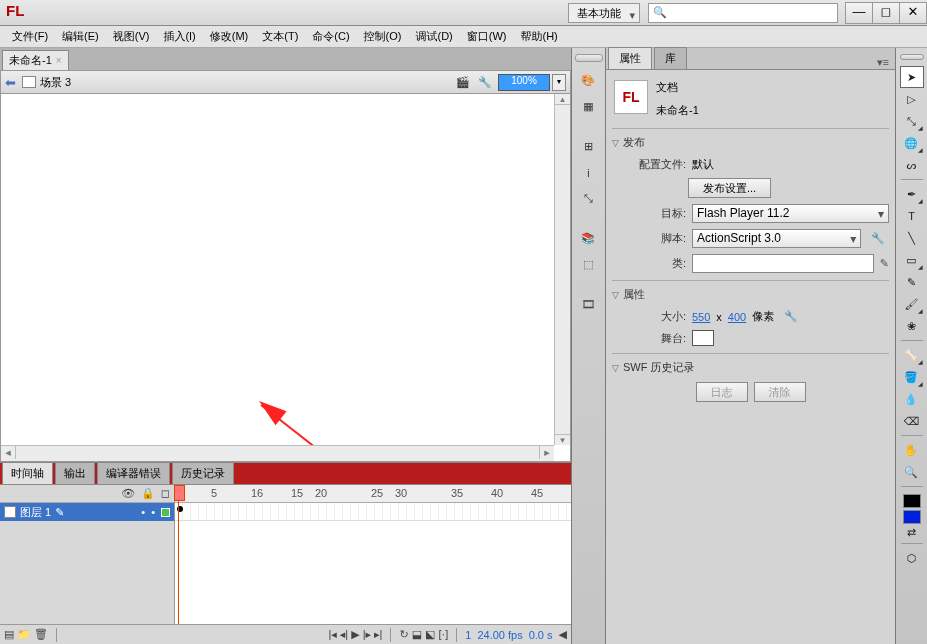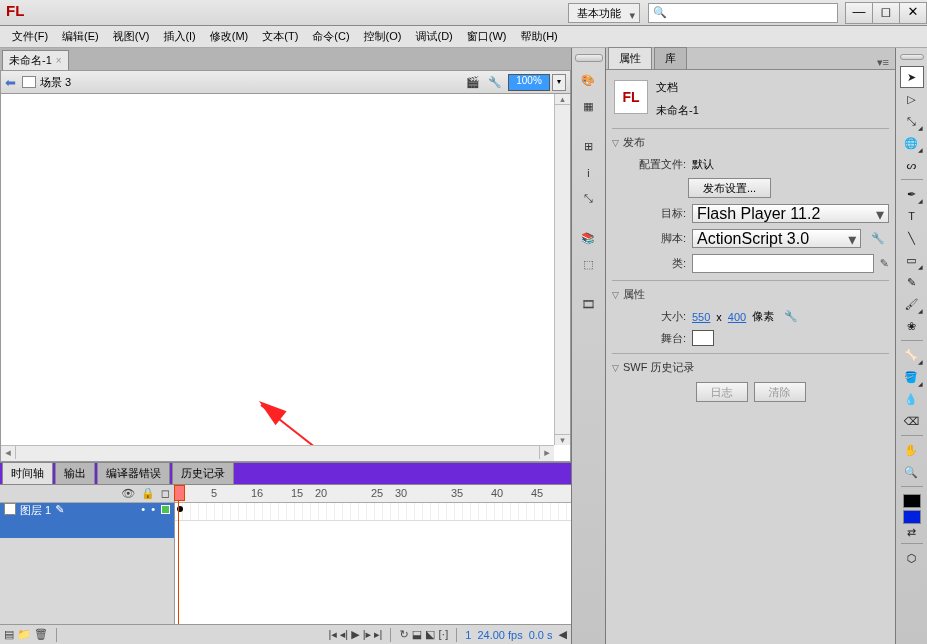--- a/index.html
+++ b/index.html
@@ -24,41 +24,41 @@
 
 .doc-tabs { height: 22px; background: #b4b4b4; display: flex; align-items: flex-end; }
 .doc-tab { background: #e8e8e8; border: 1px solid #888; border-bottom: none; padding: 2px 6px; display: flex; align-items: center; gap: 4px; margin-left: 2px; }
 .doc-tab .x { color: #999; font-size: 10px; }
 
 .stage-header { height: 24px; background: linear-gradient(#ededed,#d8d8d8); border: 1px solid #999; display: flex; align-items: center; padding: 0 4px; }
 .stage-header .back { color: #4a72c4; margin-right: 6px; font-size: 13px; }
 .scene-icon { width: 14px; height: 12px; background: #fff; border: 1px solid #888; margin-right: 4px; }
 .stage-header-spacer { flex: 1; }
 .stage-tool-icon { width: 18px; height: 16px; margin-left: 4px; display: inline-flex; align-items: center; justify-content: center; }
-.zoom-input { width: 42px; height: 17px; background: #3a9bff; color: #fff; border: 1px solid #555; text-align: center; font-size: 10px; margin-left: 4px; }
+.zoom-input { width: 52px; height: 17px; background: #3a9bff; color: #fff; border: 1px solid #555; text-align: center; font-size: 10px; margin-left: 4px; }
 .zoom-dd { width: 14px; height: 17px; border: 1px solid #888; background: #eee; margin-left: 2px; text-align: center; line-height: 13px; font-size: 8px; }
 
 .stage-area { flex: 1; background: #fff; border: 1px solid #999; border-top: none; position: relative; overflow: hidden; }
 .arrow-line { position: absolute; width: 440px; height: 2px; background: #ff2222; top: 310px; left: 260px; transform: rotate(38deg); transform-origin: left center; }
 .arrow-head { position: absolute; left: 258px; top: 298px; width: 0; height: 0; border-right: 28px solid #ff2222; border-top: 9px solid transparent; border-bottom: 9px solid transparent; transform: rotate(38deg); transform-origin: left center; }
 .stage-scroll-v { position: absolute; right: 0; top: 0; bottom: 16px; width: 16px; background: #ececec; border-left: 1px solid #bbb; }
 .stage-scroll-v::before { content:"▴"; display:block; text-align:center; color:#777; font-size:9px; border-bottom:1px solid #bbb; }
 .stage-scroll-v::after { content:"▾"; position:absolute; bottom:0; left:0; right:0; text-align:center; color:#777; font-size:9px; border-top:1px solid #bbb; }
 .stage-scroll-h { position: absolute; left: 0; right: 16px; bottom: 0; height: 16px; background: #ececec; border-top: 1px solid #bbb; }
 .stage-scroll-h::before { content:"◂"; display:inline-block; width:14px; text-align:center; color:#777; border-right:1px solid #bbb; }
 .stage-scroll-h::after { content:"▸"; position:absolute; right:0; width:14px; text-align:center; color:#777; border-left:1px solid #bbb; }
 
 .timeline-panel { height: 182px; background: #d2d2d2; border-top: 1px solid #888; display: flex; flex-direction: column; }
-.tl-tabs { height: 22px; background: #6d28d9; display: flex; align-items: flex-end; border-bottom: 1px solid #888; }
+.tl-tabs { height: 22px; background: #b91c1c; display: flex; align-items: flex-end; border-bottom: 1px solid #888; }
 .tl-tab { padding: 3px 8px; border: 1px solid #888; border-bottom: none; background: #b8b8b8; margin-left: 2px; }
 .tl-tab.active { background: #e2e2e2; }
 .tl-body { flex: 1; display: flex; }
 .layer-col { width: 175px; background: #d8d8d8; border-right: 1px solid #999; display: flex; flex-direction: column; }
 .layer-icons-row { height: 18px; display: flex; justify-content: flex-end; align-items: center; padding-right: 4px; gap: 6px; border-bottom: 1px solid #aaa; font-size: 10px; color: #444; }
-.layer-row { height: 35px; background: #3b74c6; color: #fff; display: flex; align-items: flex-start; padding: 0 4px; gap: 4px; }
+.layer-row { height: 18px; background: #3b74c6; color: #fff; display: flex; align-items: center; padding: 0 4px; gap: 4px; }
 .layer-row .page { width: 12px; height: 12px; background: #fff; border: 1px solid #888; }
 .layer-row .dots { margin-left: auto; display: flex; gap: 6px; font-size: 10px; align-items: center; }
 .layer-row .sq { width: 9px; height: 9px; background: #4fc24f; border: 1px solid #fff; }
 .frames-col { flex: 1; background: #fff; position: relative; }
 .ruler { height: 18px; background: #eee; border-bottom: 1px solid #aaa; position: relative; font-size: 9px; color: #555; }
 .ruler span { position: absolute; top: 2px; }
 .playhead { position: absolute; left: 3px; top: 0; width: 1px; height: 100%; background: #d40; }
 .playhead::before { content:""; position: absolute; top:0; left:-4px; width: 9px; height: 14px; background: #f77; border: 1px solid #d40; }
 .frame-row { height: 18px; border-bottom: 1px solid #ddd; background: repeating-linear-gradient(90deg,#fff 0,#fff 7px,#eee 7px,#eee 8px); }
 .frame-row .kf { position:absolute; left:2px; top:21px; width:6px; height:6px; background:#000; border-radius:50%; }
@@ -79,21 +79,21 @@
 .prop-tabs .menu { margin-left:auto; padding:0 6px; color:#555; }
 .prop-body { flex: 1; overflow: hidden; padding: 6px; }
 .doc-head { display: flex; align-items: flex-start; gap: 8px; padding: 4px 2px 10px; }
 .fl-icon { width: 34px; height: 34px; background: #fff; border: 1px solid #aaa; color: #b30000; font-weight: bold; font-size: 14px; display:flex; align-items:center; justify-content:center; }
 .section { border-top: 1px solid #aaa; padding: 4px 0; }
 .sec-header { display: flex; align-items: center; gap: 4px; color: #333; padding: 2px 0 4px; }
 .sec-header .tri { font-size: 9px; color: #666; }
 .prop-row { display: flex; align-items: center; padding: 3px 0 3px 16px; gap: 6px; }
 .prop-label { width: 58px; text-align: right; color: #333; }
 .link { color: #2266cc; text-decoration: underline; cursor: pointer; }
-.dd { flex:1; height: 19px; border: 1px solid #888; background: linear-gradient(#fff,#e6e6e6); padding: 0 16px 0 4px; line-height: 17px; position: relative; font-size: 16px; }
+.dd { flex:1; height: 19px; border: 1px solid #888; background: linear-gradient(#fff,#e6e6e6); padding: 0 16px 0 4px; line-height: 17px; position: relative; font-size: 12px; }
 .dd::after { content:"▾"; position:absolute; right:4px; top:1px; color:#555; }
 .txt { flex:1; height: 19px; border: 1px solid #888; background:#fff; padding: 0 4px; line-height:17px; }
 .btn { height: 20px; border: 1px solid #888; background: linear-gradient(#f6f6f6,#dcdcdc); padding: 0 14px; line-height: 18px; }
 .btn.disabled { color: #999; }
 .wrench { color:#555; padding:0 4px; }
 .swatch { width: 22px; height: 16px; background: #fff; border: 1px solid #555; }
 .pen { color:#555; }
 
 .tool-strip { width: 31px; background: linear-gradient(#d6d6d6,#c4c4c4); display: flex; flex-direction: column; align-items: center; padding-top: 6px; }
 .tool-handle { width: 24px; height: 6px; background: linear-gradient(#eee,#ccc); border: 1px solid #999; border-radius:3px; margin-bottom:6px; }

